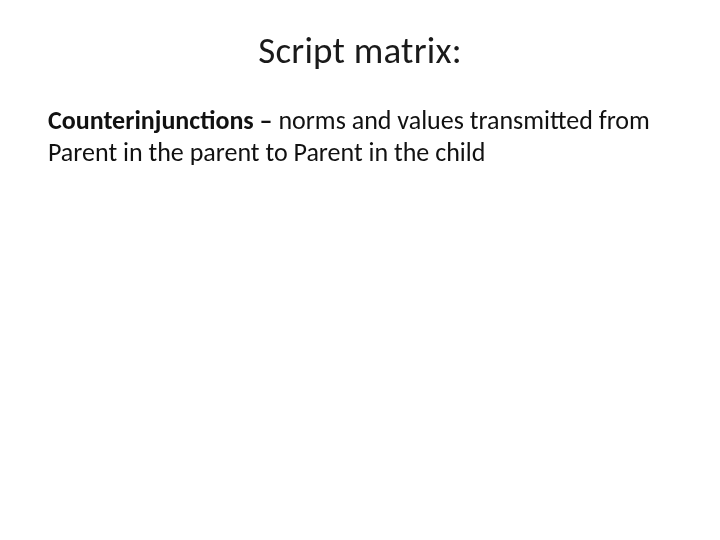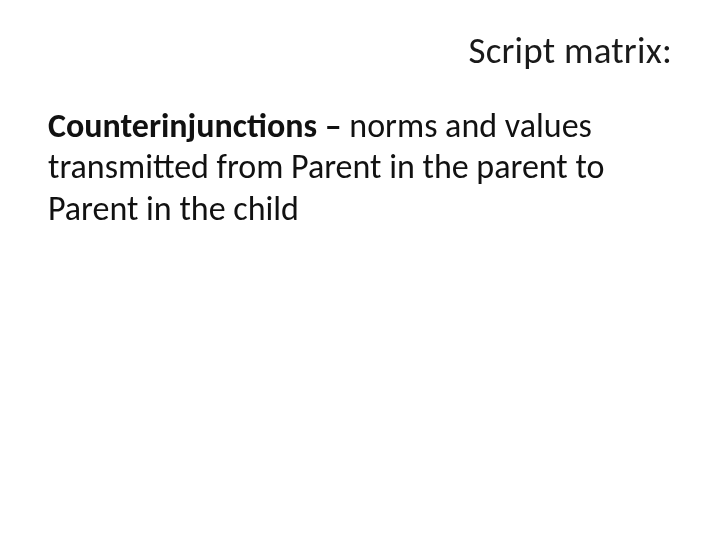--- a/index.html
+++ b/index.html
@@ -4,29 +4,29 @@
 <style>
   * { margin: 0; padding: 0; box-sizing: border-box; }
   html, body { width: 720px; height: 540px; }
   body {
     background: #ffffff;
     font-family: Calibri, "Segoe UI", Arial, sans-serif;
     color: #000000;
     padding: 28px 48px 0 48px;
   }
   .title {
-    text-align: right;
+    text-align: center;
     font-size: 37px;
     font-weight: 400;
     color: #1a1a1a;
     margin-bottom: 32px;
     letter-spacing: 0.2px;
   }
   .body-text {
-    font-size: 34px;
+    font-size: 26px;
     line-height: 1.22;
     color: #111111;
   }
   .para {
     margin-bottom: 2px;
   }
   .term {
     font-weight: 700;
   }
 </style>

